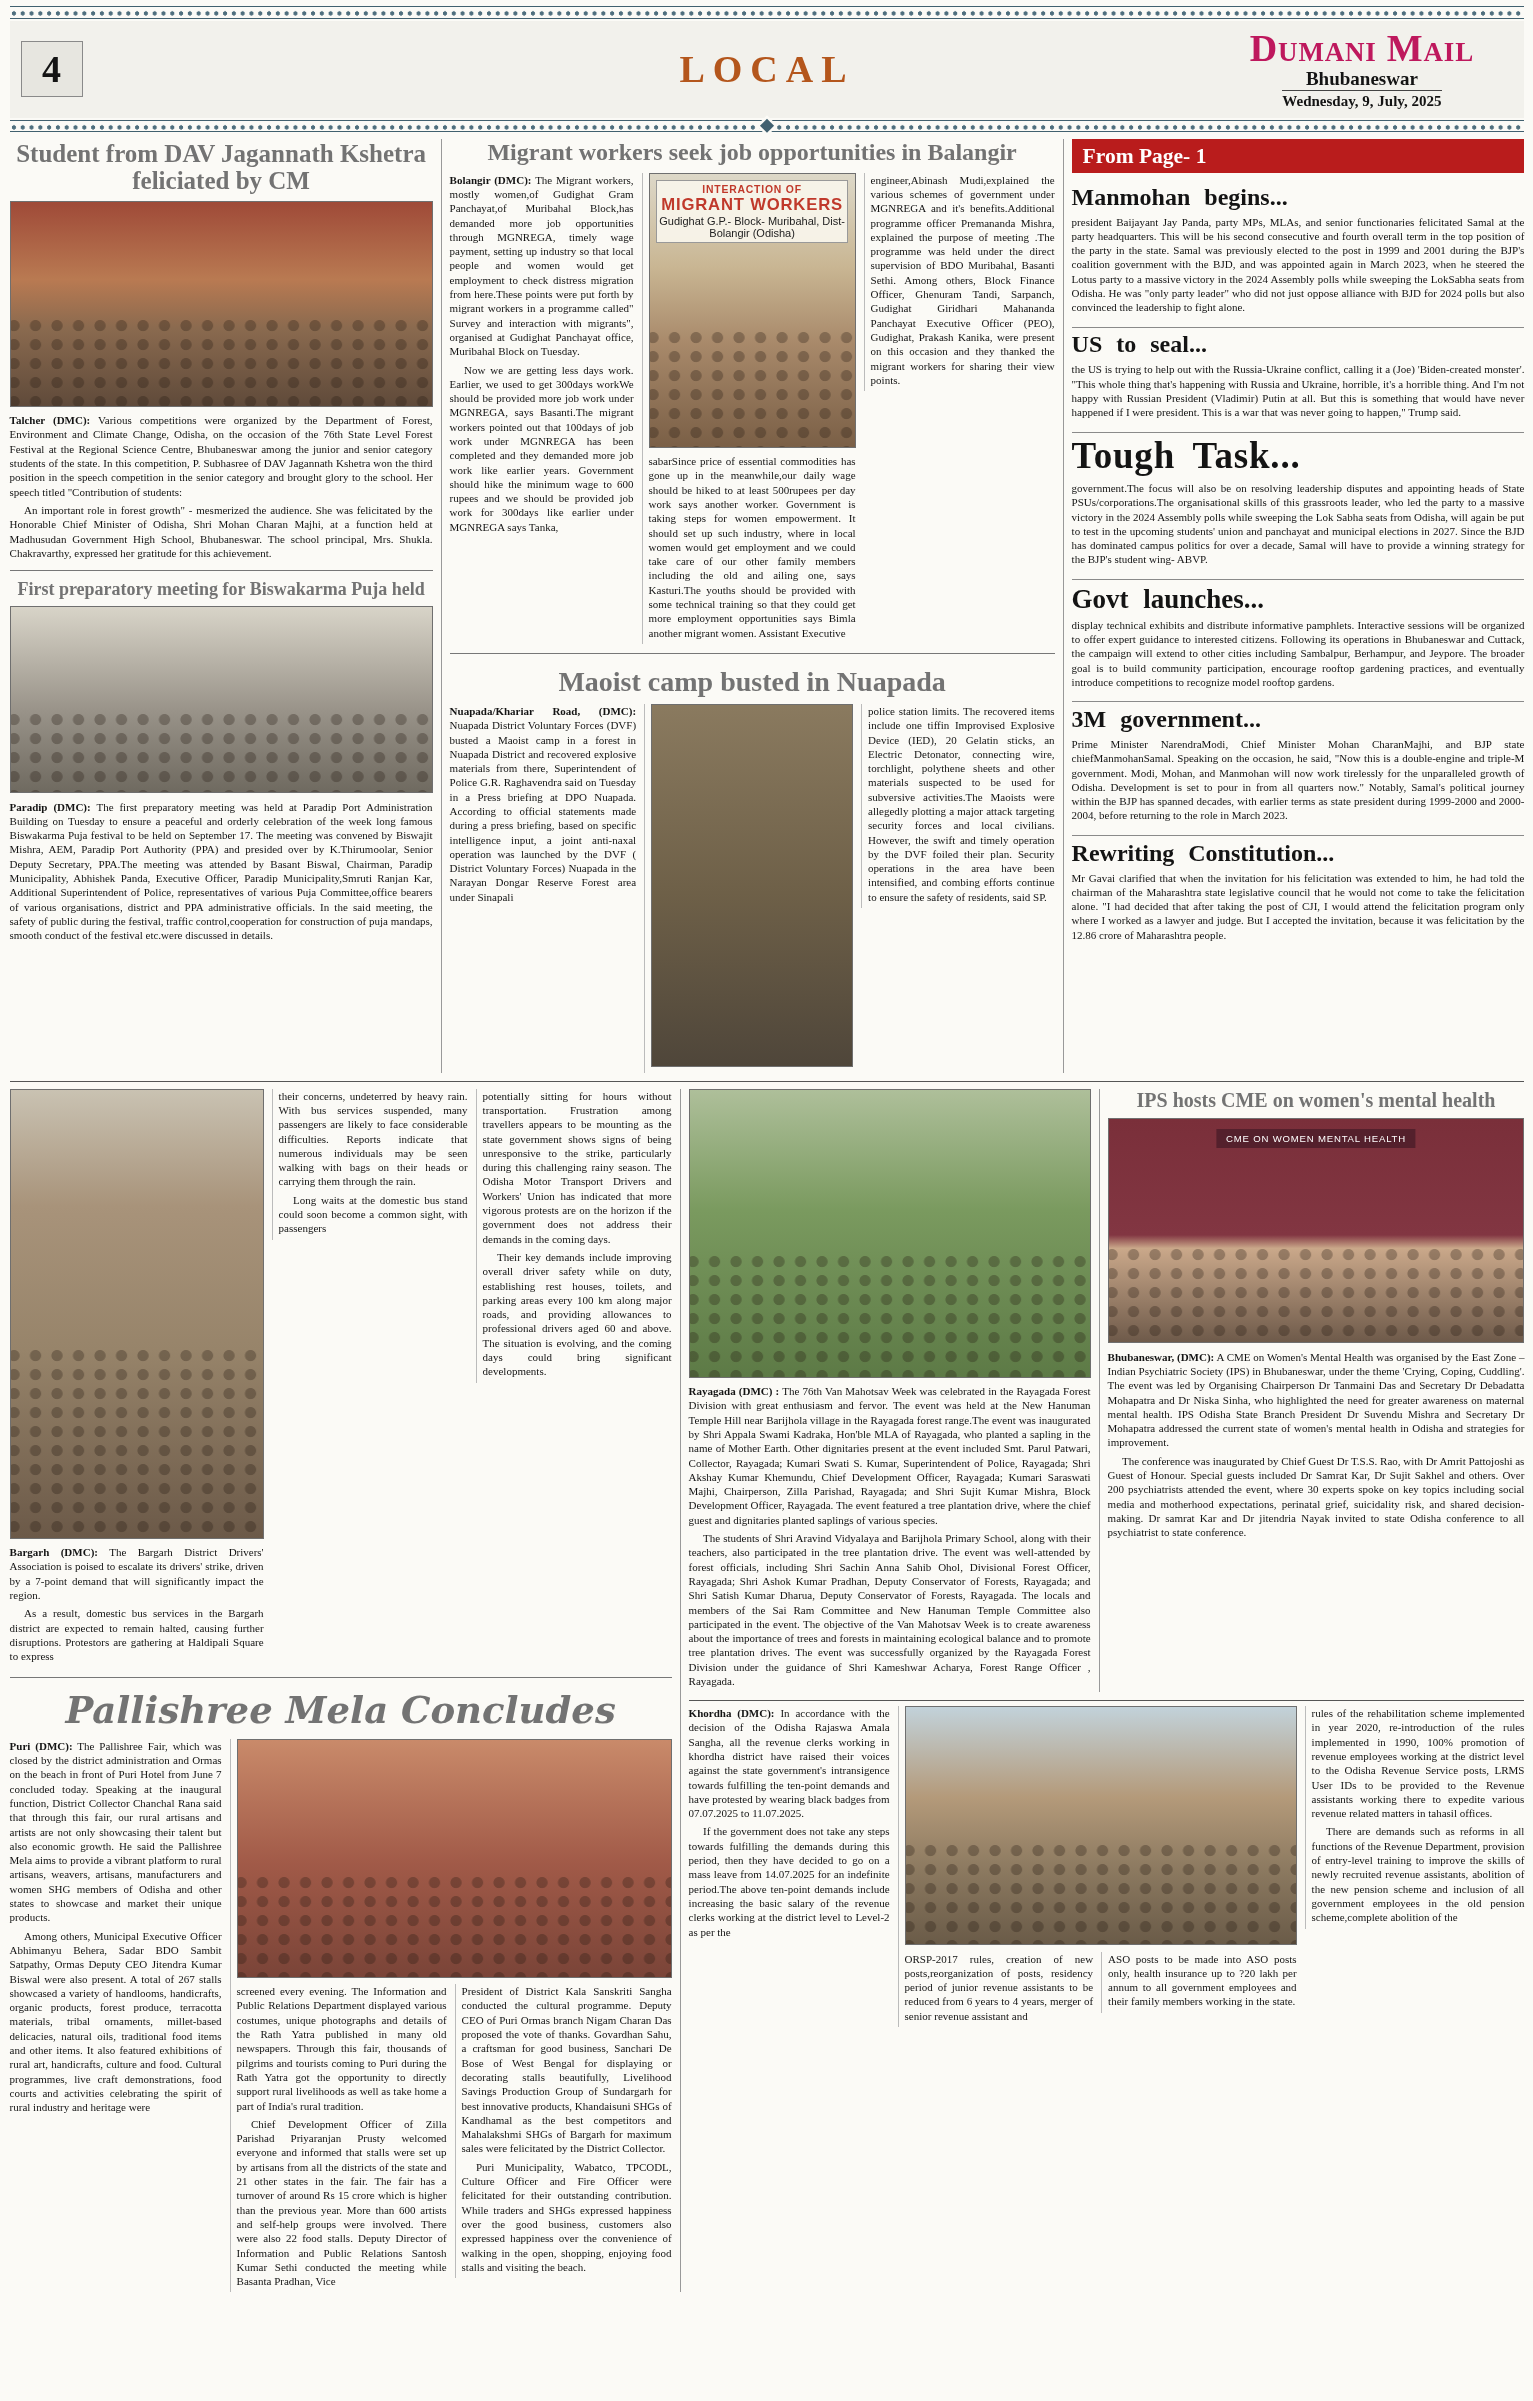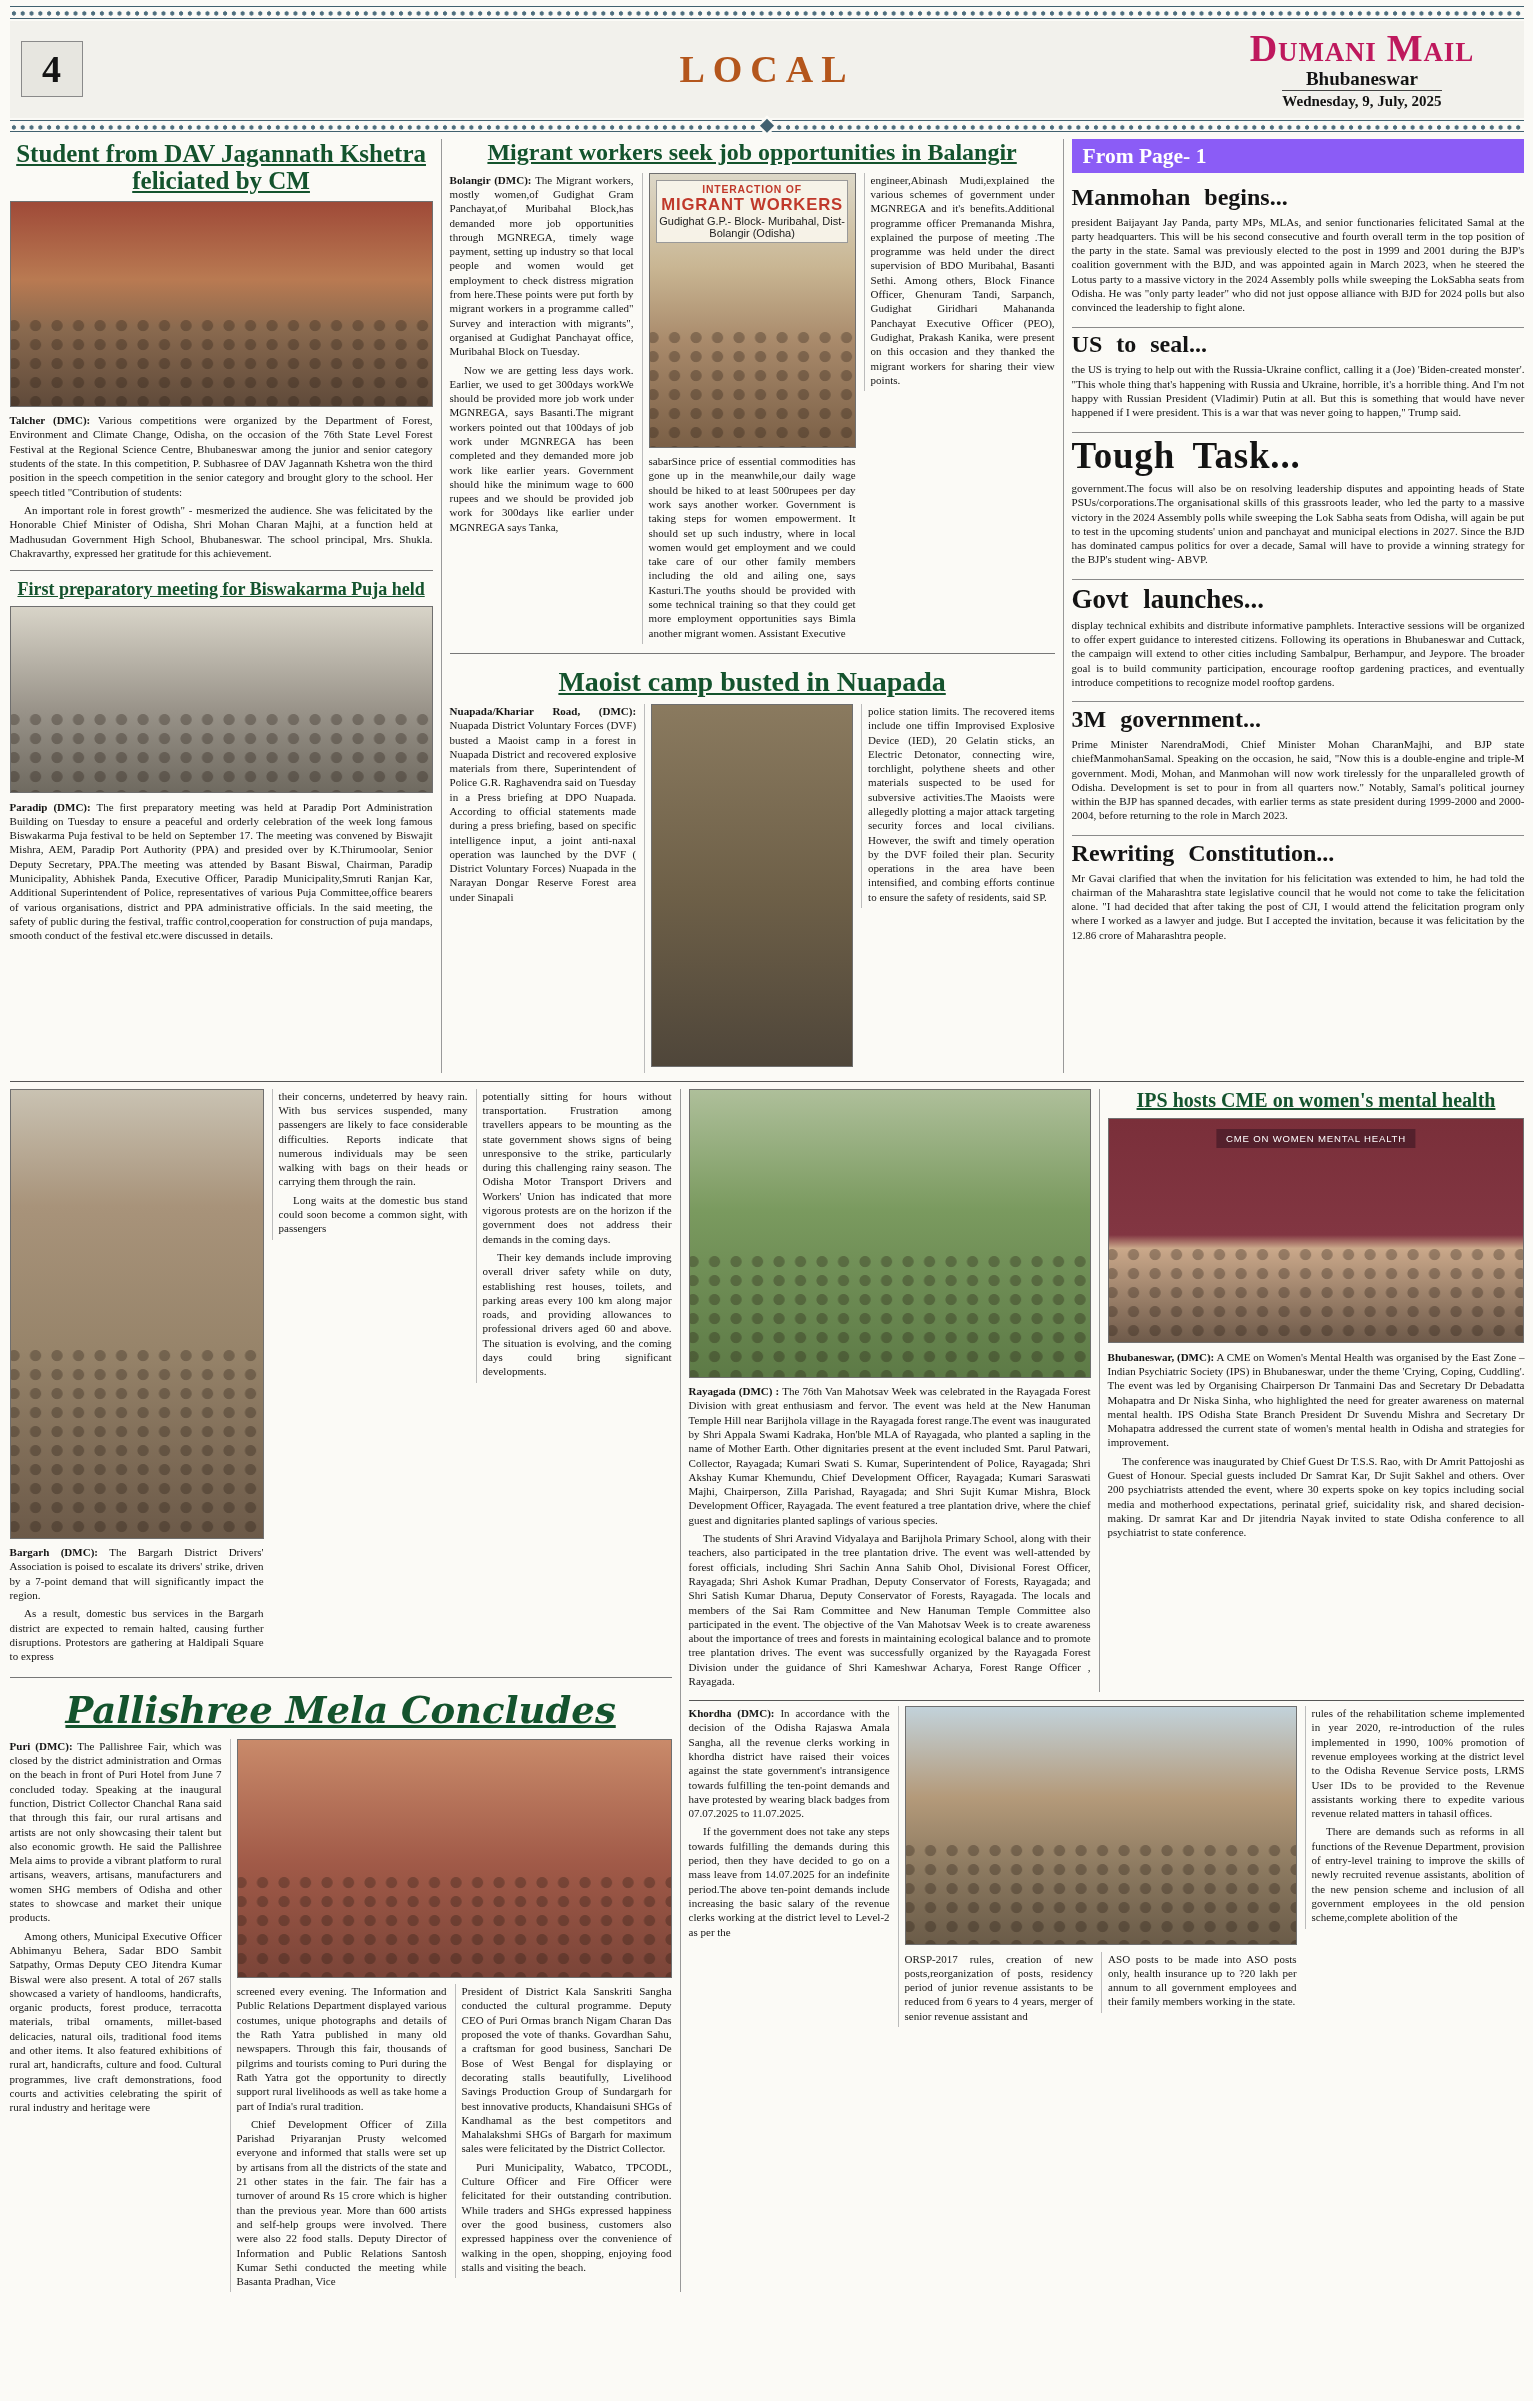--- a/index.html
+++ b/index.html
@@ -35,21 +35,21 @@
   .band-a2 { width:671px; padding-right:8px; border-right:0.8px solid #999; }
   .right-wrap { flex:1; padding-left:8px; display:flex; flex-direction:column; }
   .row2 { display:flex; }
   .band-b2 { width:411px; padding-right:8px; border-right:0.8px solid #999; }
   .band-c2 { flex:1; padding-left:8px; }
   .khordha-wrap { border-top:1.6px solid #555; margin-top:8px; padding-top:4.8px; }
 
   .article + .article { border-top:0.8px solid #777; margin-top:9.6px; padding-top:8px; }
 
   
-  .headline { font-weight:bold; text-align:center; line-height:1.08; margin:1.6px 0 6.4px; color:#14532d;text-decoration:underline; }
+  .headline { font-weight:bold; text-align:center; line-height:1.08; margin:1.6px 0 6.4px; color:#737373; }
   .h-dav { font-size:25px; }
   .h-bis { font-size:18px; }
   .h-mig { font-size:24px; }
   .h-mao { font-size:28px; margin-top:4.8px; }
   .h-drv { font-size:29px; text-align:left; padding-left:4.8px; }
   .h-ray { font-size:22px; }
   .h-pal { font-size:37px; font-style:italic; font-family:"DejaVu Serif", serif; margin:4.8px 0 8px; }
   .h-kho { font-size:27px; text-align:left; }
   .h-ips { font-size:20px; }
 
@@ -79,21 +79,21 @@
   .pbanner { position:absolute; top:6.4px; left:6.4px; right:6.4px; background:rgba(248,244,234,.95);
     border:0.8px solid #999; text-align:center; padding:3.2px 1.6px; font-family:"Liberation Sans", sans-serif; }
   .pb1 { color:#c0392b; font-weight:bold; font-size:10.4px; letter-spacing:0.8px; }
   .pb2 { color:#c0392b; font-weight:bold; font-size:16.7px; letter-spacing:0.8px; }
   .pb3 { color:#222; font-size:11px; font-weight:normal; }
 
   .pback { position:absolute; top:9.6px; left:50%; transform:translateX(-50%); background:#54202c; color:#fff;
     font-size:9.6px; letter-spacing:0.8px; padding:4px 9.6px; font-family:"Liberation Sans", sans-serif; white-space:nowrap; }
 
   
-  .fp-banner { background:#8b5cf6; color:#fff; font-weight:bold; font-size:21.5px; padding:4.8px 11px; margin-bottom:6.4px; }
+  .fp-banner { background:#b91c1c; color:#fff; font-weight:bold; font-size:21.5px; padding:4.8px 11px; margin-bottom:6.4px; }
   .fp-sec { border-bottom:0.8px solid #8a8a8a; padding:4.8px 0 8px; }
   .fp-sec:last-child { border-bottom:none; }
   .fp-h { font-weight:bold; font-size:24px; margin:0 0 4.8px; word-spacing:8px; line-height:1.05; }
   .fp-h-big { font-size:37px; letter-spacing:0.8px; }
   .fp-h-med { font-size:27px; }
 </style>
 </head>
 <body>
 
 <div class="page">

